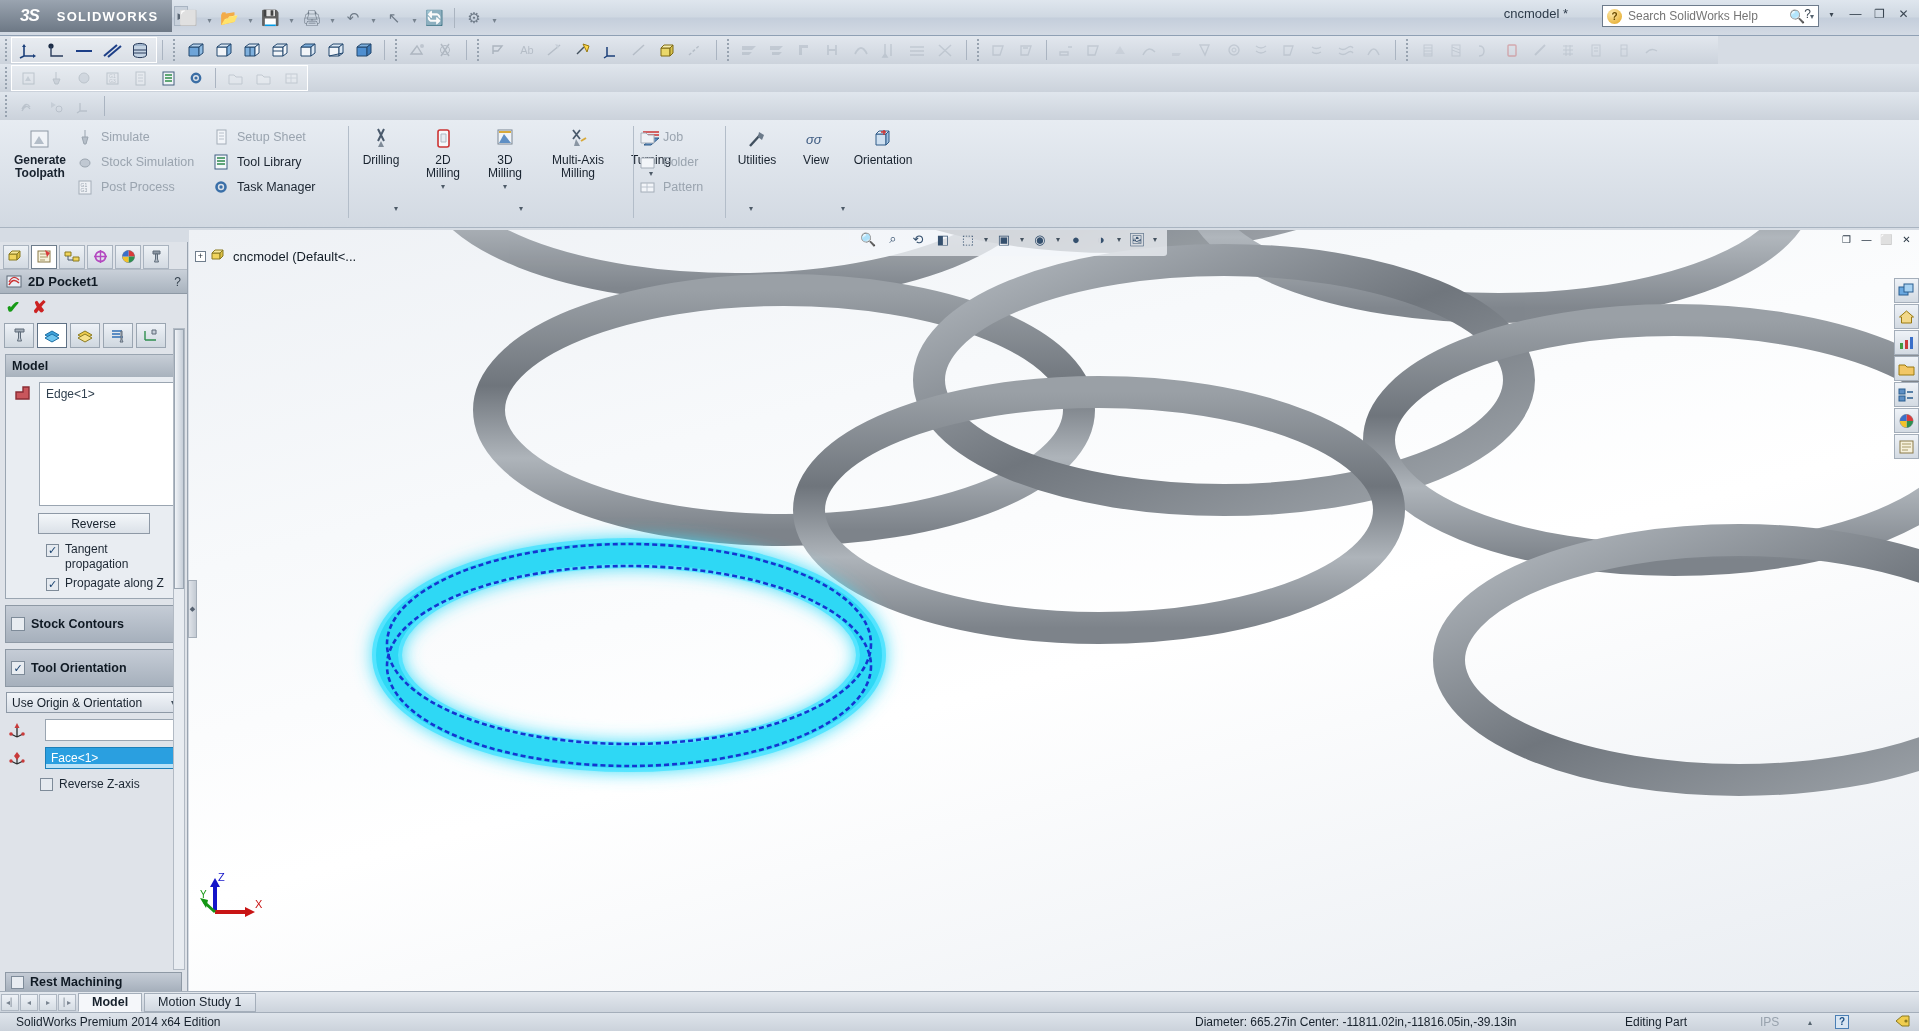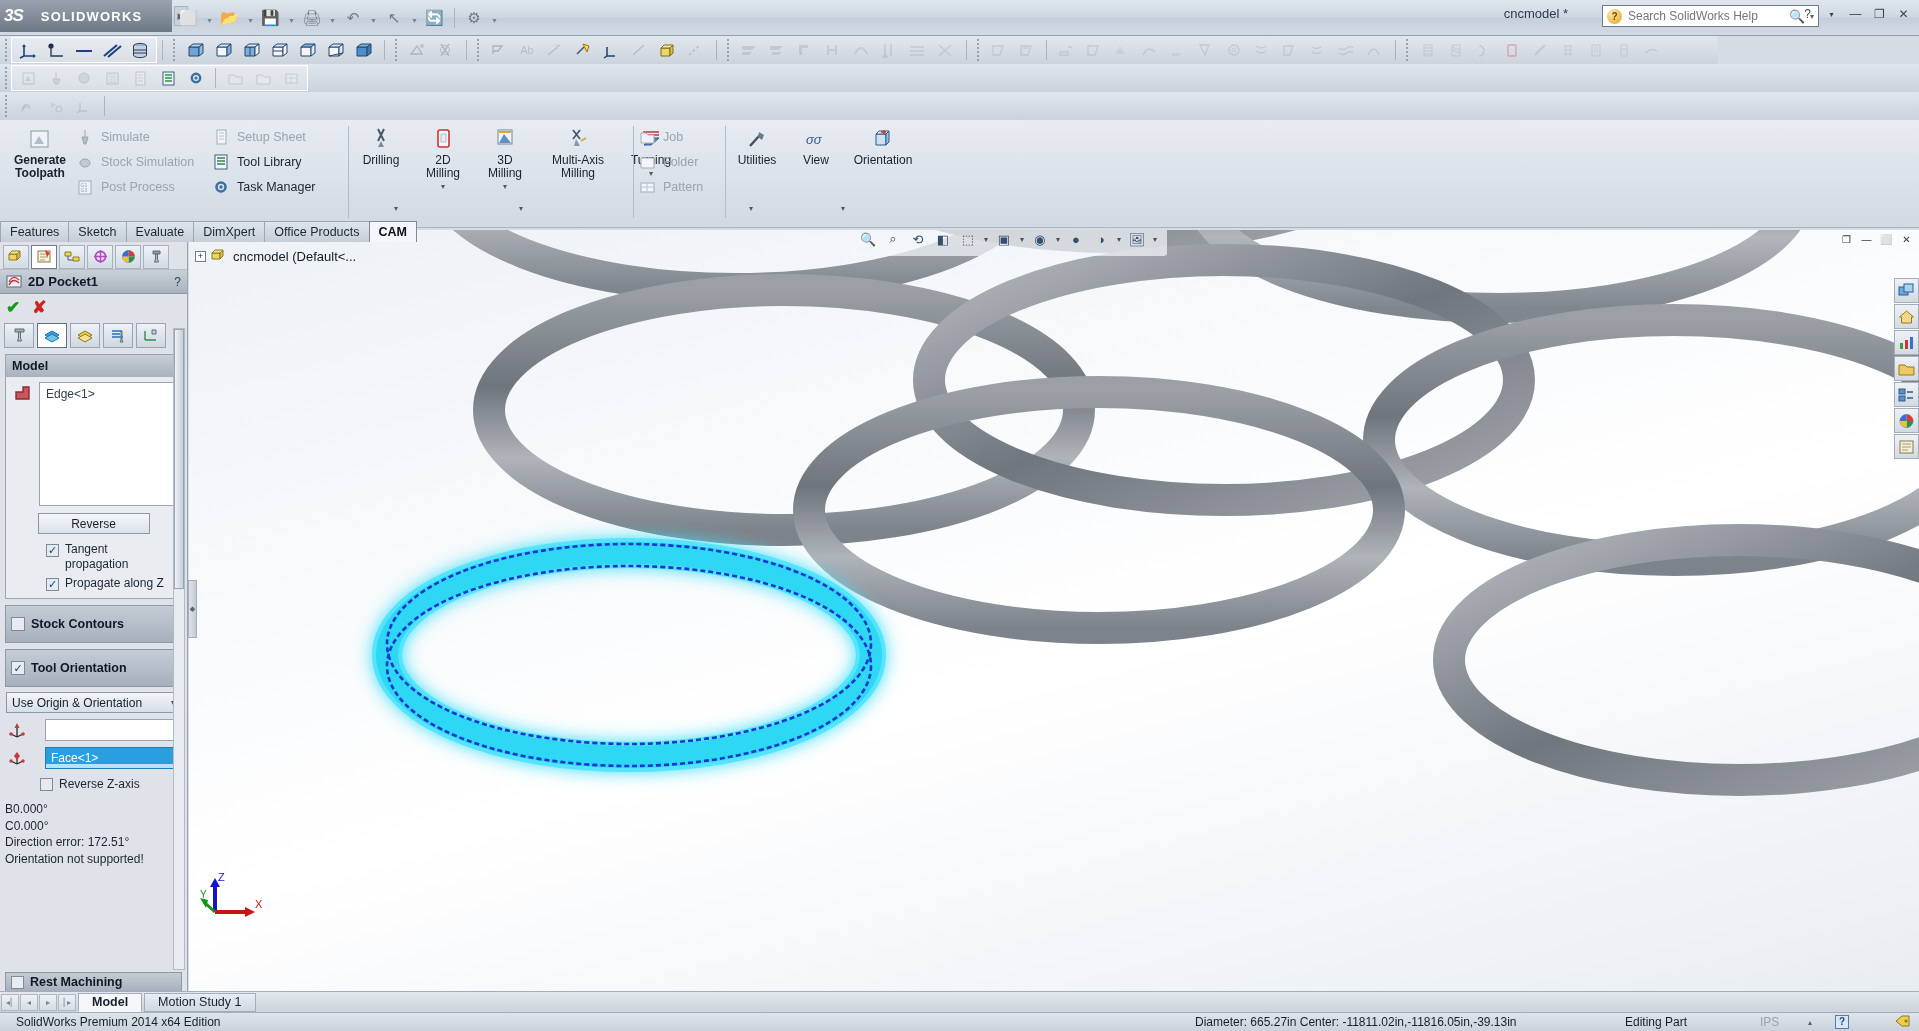--- a/index.html
+++ b/index.html
@@ -7,21 +7,21 @@
     font-family:"Liberation Sans", sans-serif; background:#d6dce4; }
 
   .app { position:relative; width:1919px; height:1031px; }
 
   
   .titlebar { position:absolute; left:0; top:0; width:1919px; height:36px;
     background:linear-gradient(to bottom,#dfe6ee 0%,#cfd8e2 48%,#c4cedb 52%,#d3dae4 100%);
     border-bottom:1px solid #8fa0b4; }
   .sw-logo { position:absolute; left:0; top:0; width:172px; height:32px;
     background:linear-gradient(to bottom,#9aa4b0,#6d7885);
-    display:flex; align-items:center; padding-left:4px; }
+    display:flex; align-items:center; padding-left:20px; }
   .sw-logo .mark { color:#fff; font-size:17px; font-weight:bold; font-style:italic;
     letter-spacing:-1px; }
   .sw-logo .name { color:#fff; font-size:13px; font-weight:bold; letter-spacing:1.2px;
     margin-left:18px; }
   .logo-arrow { position:absolute; left:174px; top:6px; width:14px; height:20px;
     background:#c8d1dc; border:1px solid #a8b4c2; color:#5a6775; font-size:9px;
     display:flex; align-items:center; justify-content:center; }
 
   .qat { position:absolute; left:176px; top:2px; height:32px; display:flex;
     align-items:center; gap:2px; }
@@ -901,40 +901,20 @@
         <div class="bl">Orientation</div>
       </div>
     </div>
 
     <div class="dropcar" style="position:absolute;left:365px;top:82px">▾</div>
     <div class="dropcar" style="position:absolute;left:490px;top:82px">▾</div>
     <div class="dropcar" style="position:absolute;left:720px;top:82px">▾</div>
     <div class="dropcar" style="position:absolute;left:812px;top:82px">▾</div>
   </div>
 
-  <div class="cmdtabs">
-    <div class="ctab">
-        <span>Features</span>
-      </div>
-    <div class="ctab">
-        <span>Sketch</span>
-      </div>
-    <div class="ctab">
-        <span>Evaluate</span>
-      </div>
-    <div class="ctab">
-        <span>DimXpert</span>
-      </div>
-    <div class="ctab">
-        <span>Office Products</span>
-      </div>
-    <div class="ctab active">
-        <span>CAM</span>
-      </div>
-  </div>
 
   <div class="viewport">
 
     <svg width="1730" height="770" style="position:absolute;left:0;top:0">
       <defs>
         <linearGradient id="gsteel" x1="0" y1="0" x2="0" y2="1">
           <stop offset="0%" stop-color="#9aa0a6"></stop>
           <stop offset="40%" stop-color="#6f757c"></stop>
           <stop offset="70%" stop-color="#aeb4ba"></stop>
           <stop offset="100%" stop-color="#7d838a"></stop>
@@ -1245,26 +1225,20 @@
           </svg>
       </span>
       <div class="fld sel2">Face&lt;1&gt;</div>
     </div>
 
     <div class="rzrow">
       <span class="cbox" style="margin-top:0"></span>
       <span class="cblab">Reverse Z-axis</span>
     </div>
 
-    <div class="errs">
-      <div>B0.000°</div>
-      <div>C0.000°</div>
-      <div>Direction error: 172.51°</div>
-      <div>Orientation not supported!</div>
-    </div>
 
     <div class="botsec">
       <span class="cbox2"></span>
       <span class="st">Rest Machining</span>
     </div>
 
     <div class="vscroll">
       <div class="vthumb"></div>
     </div>
   </div>

